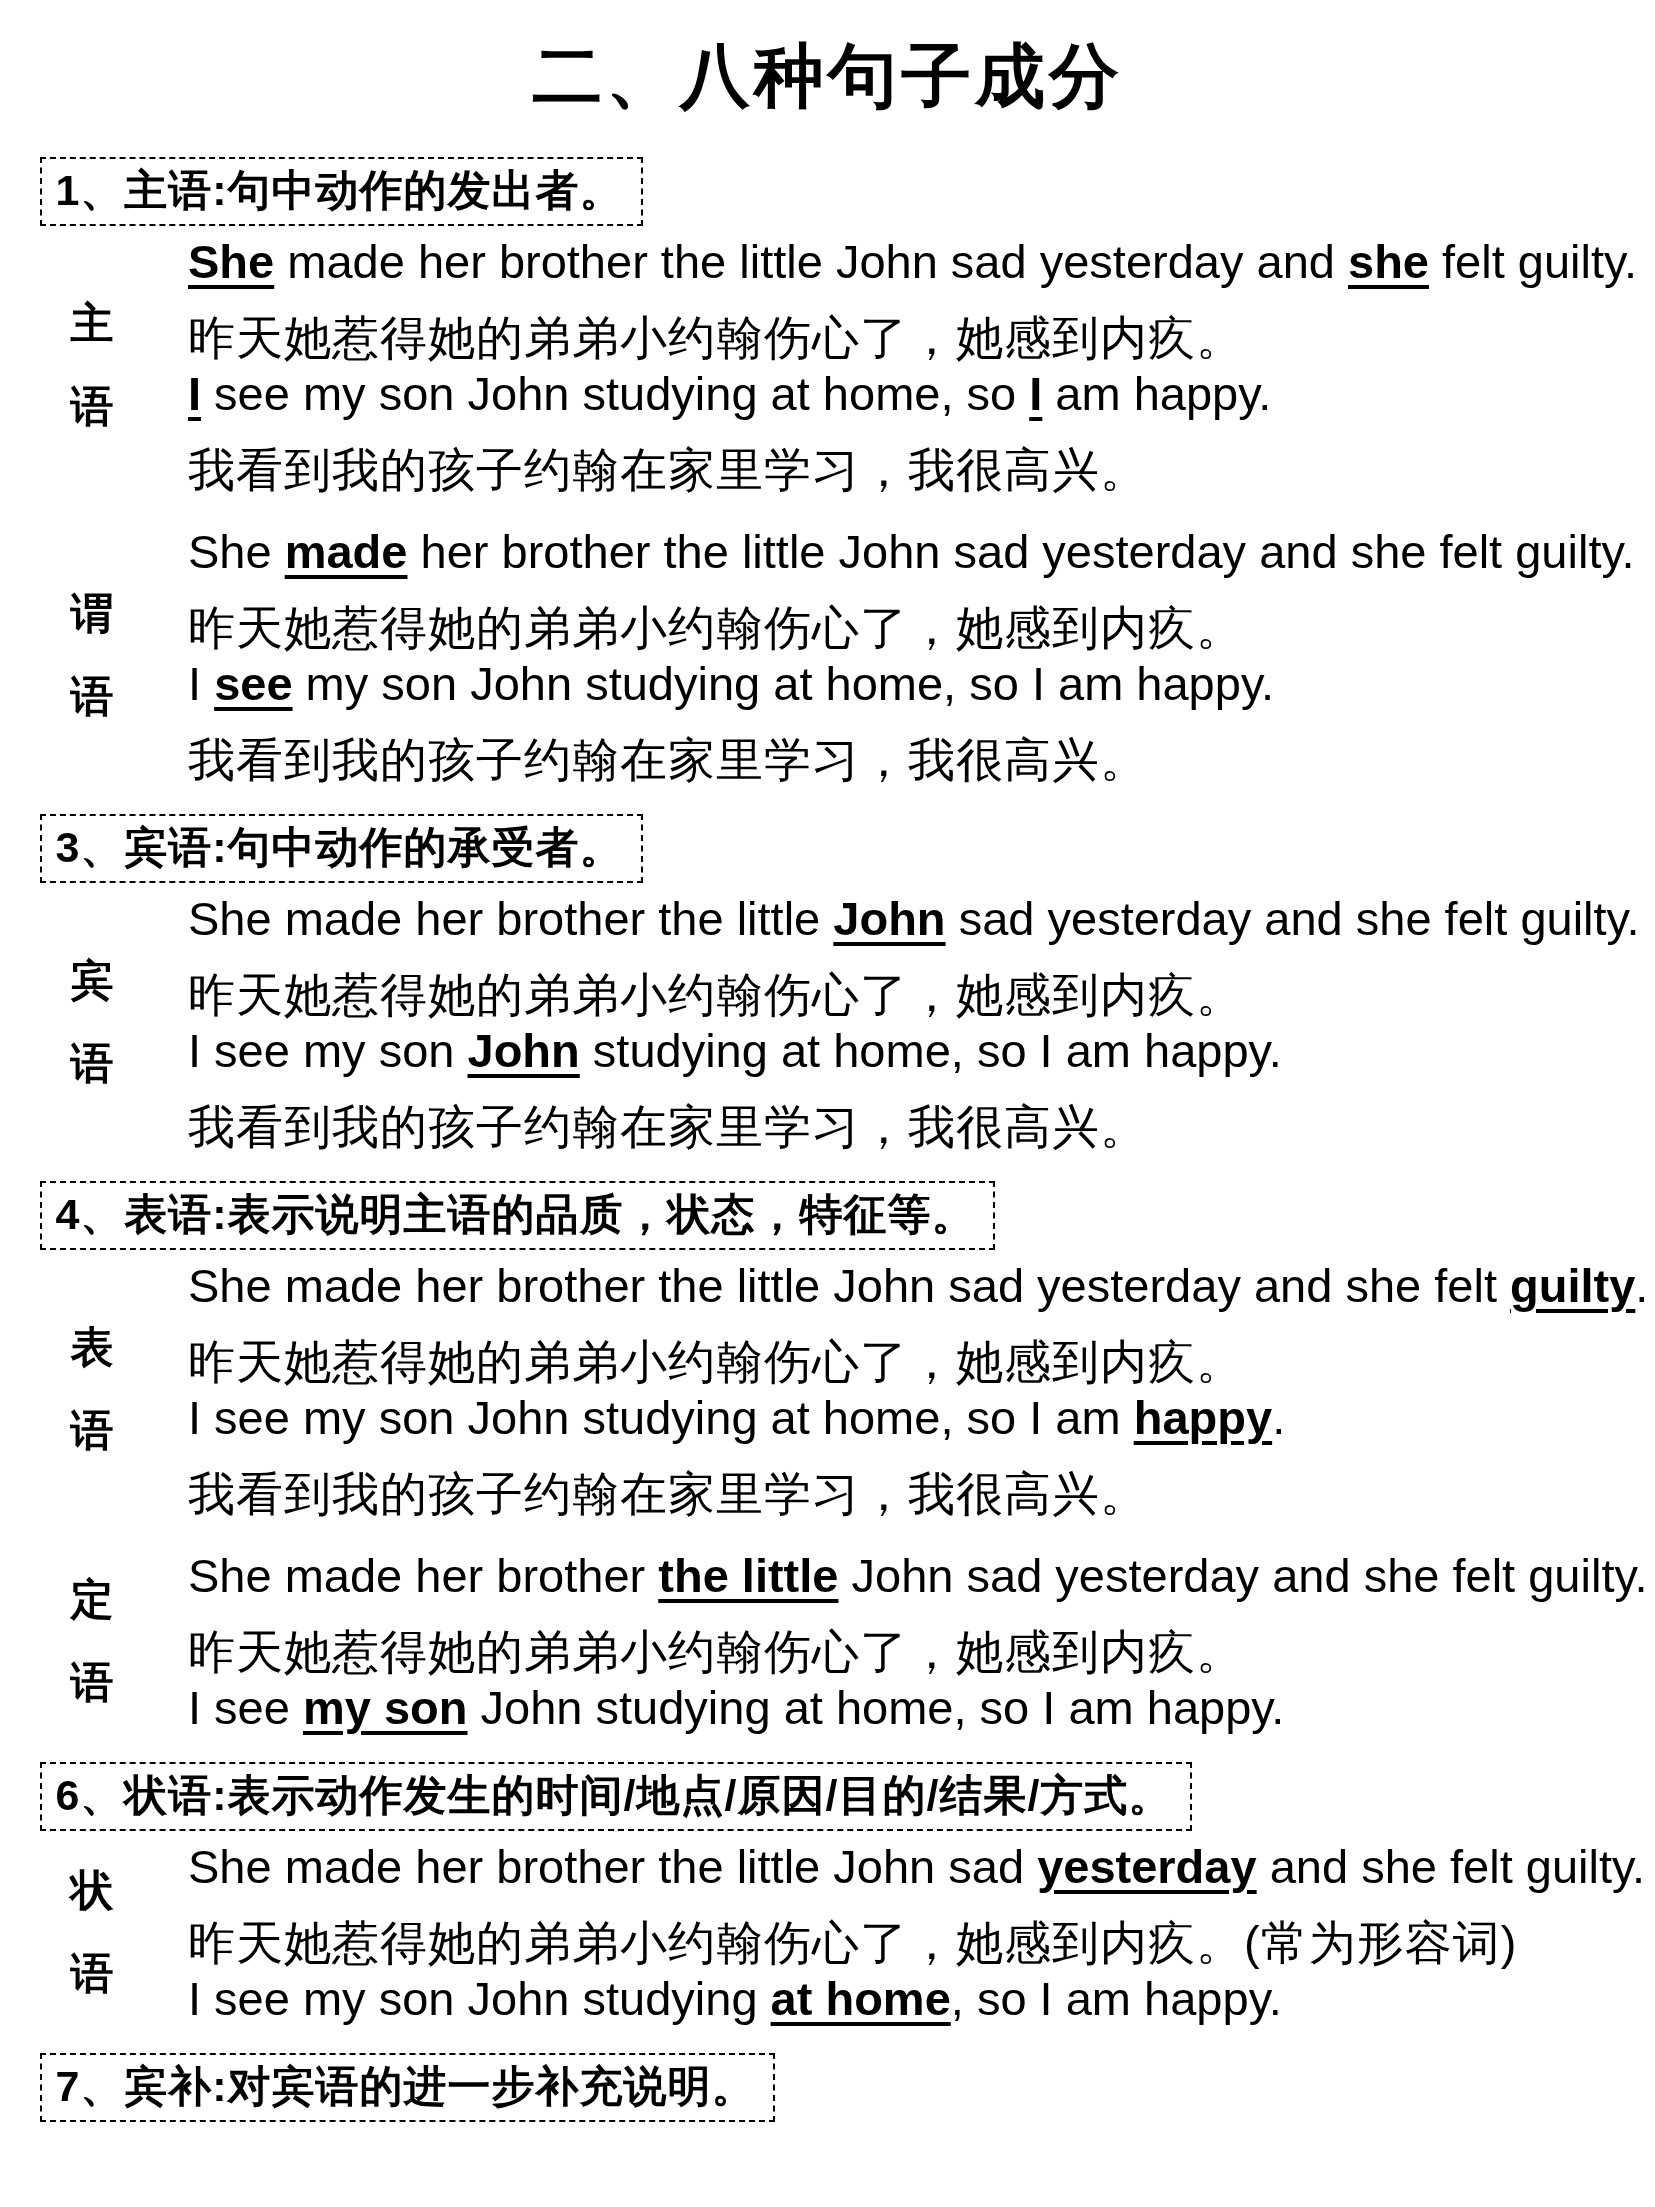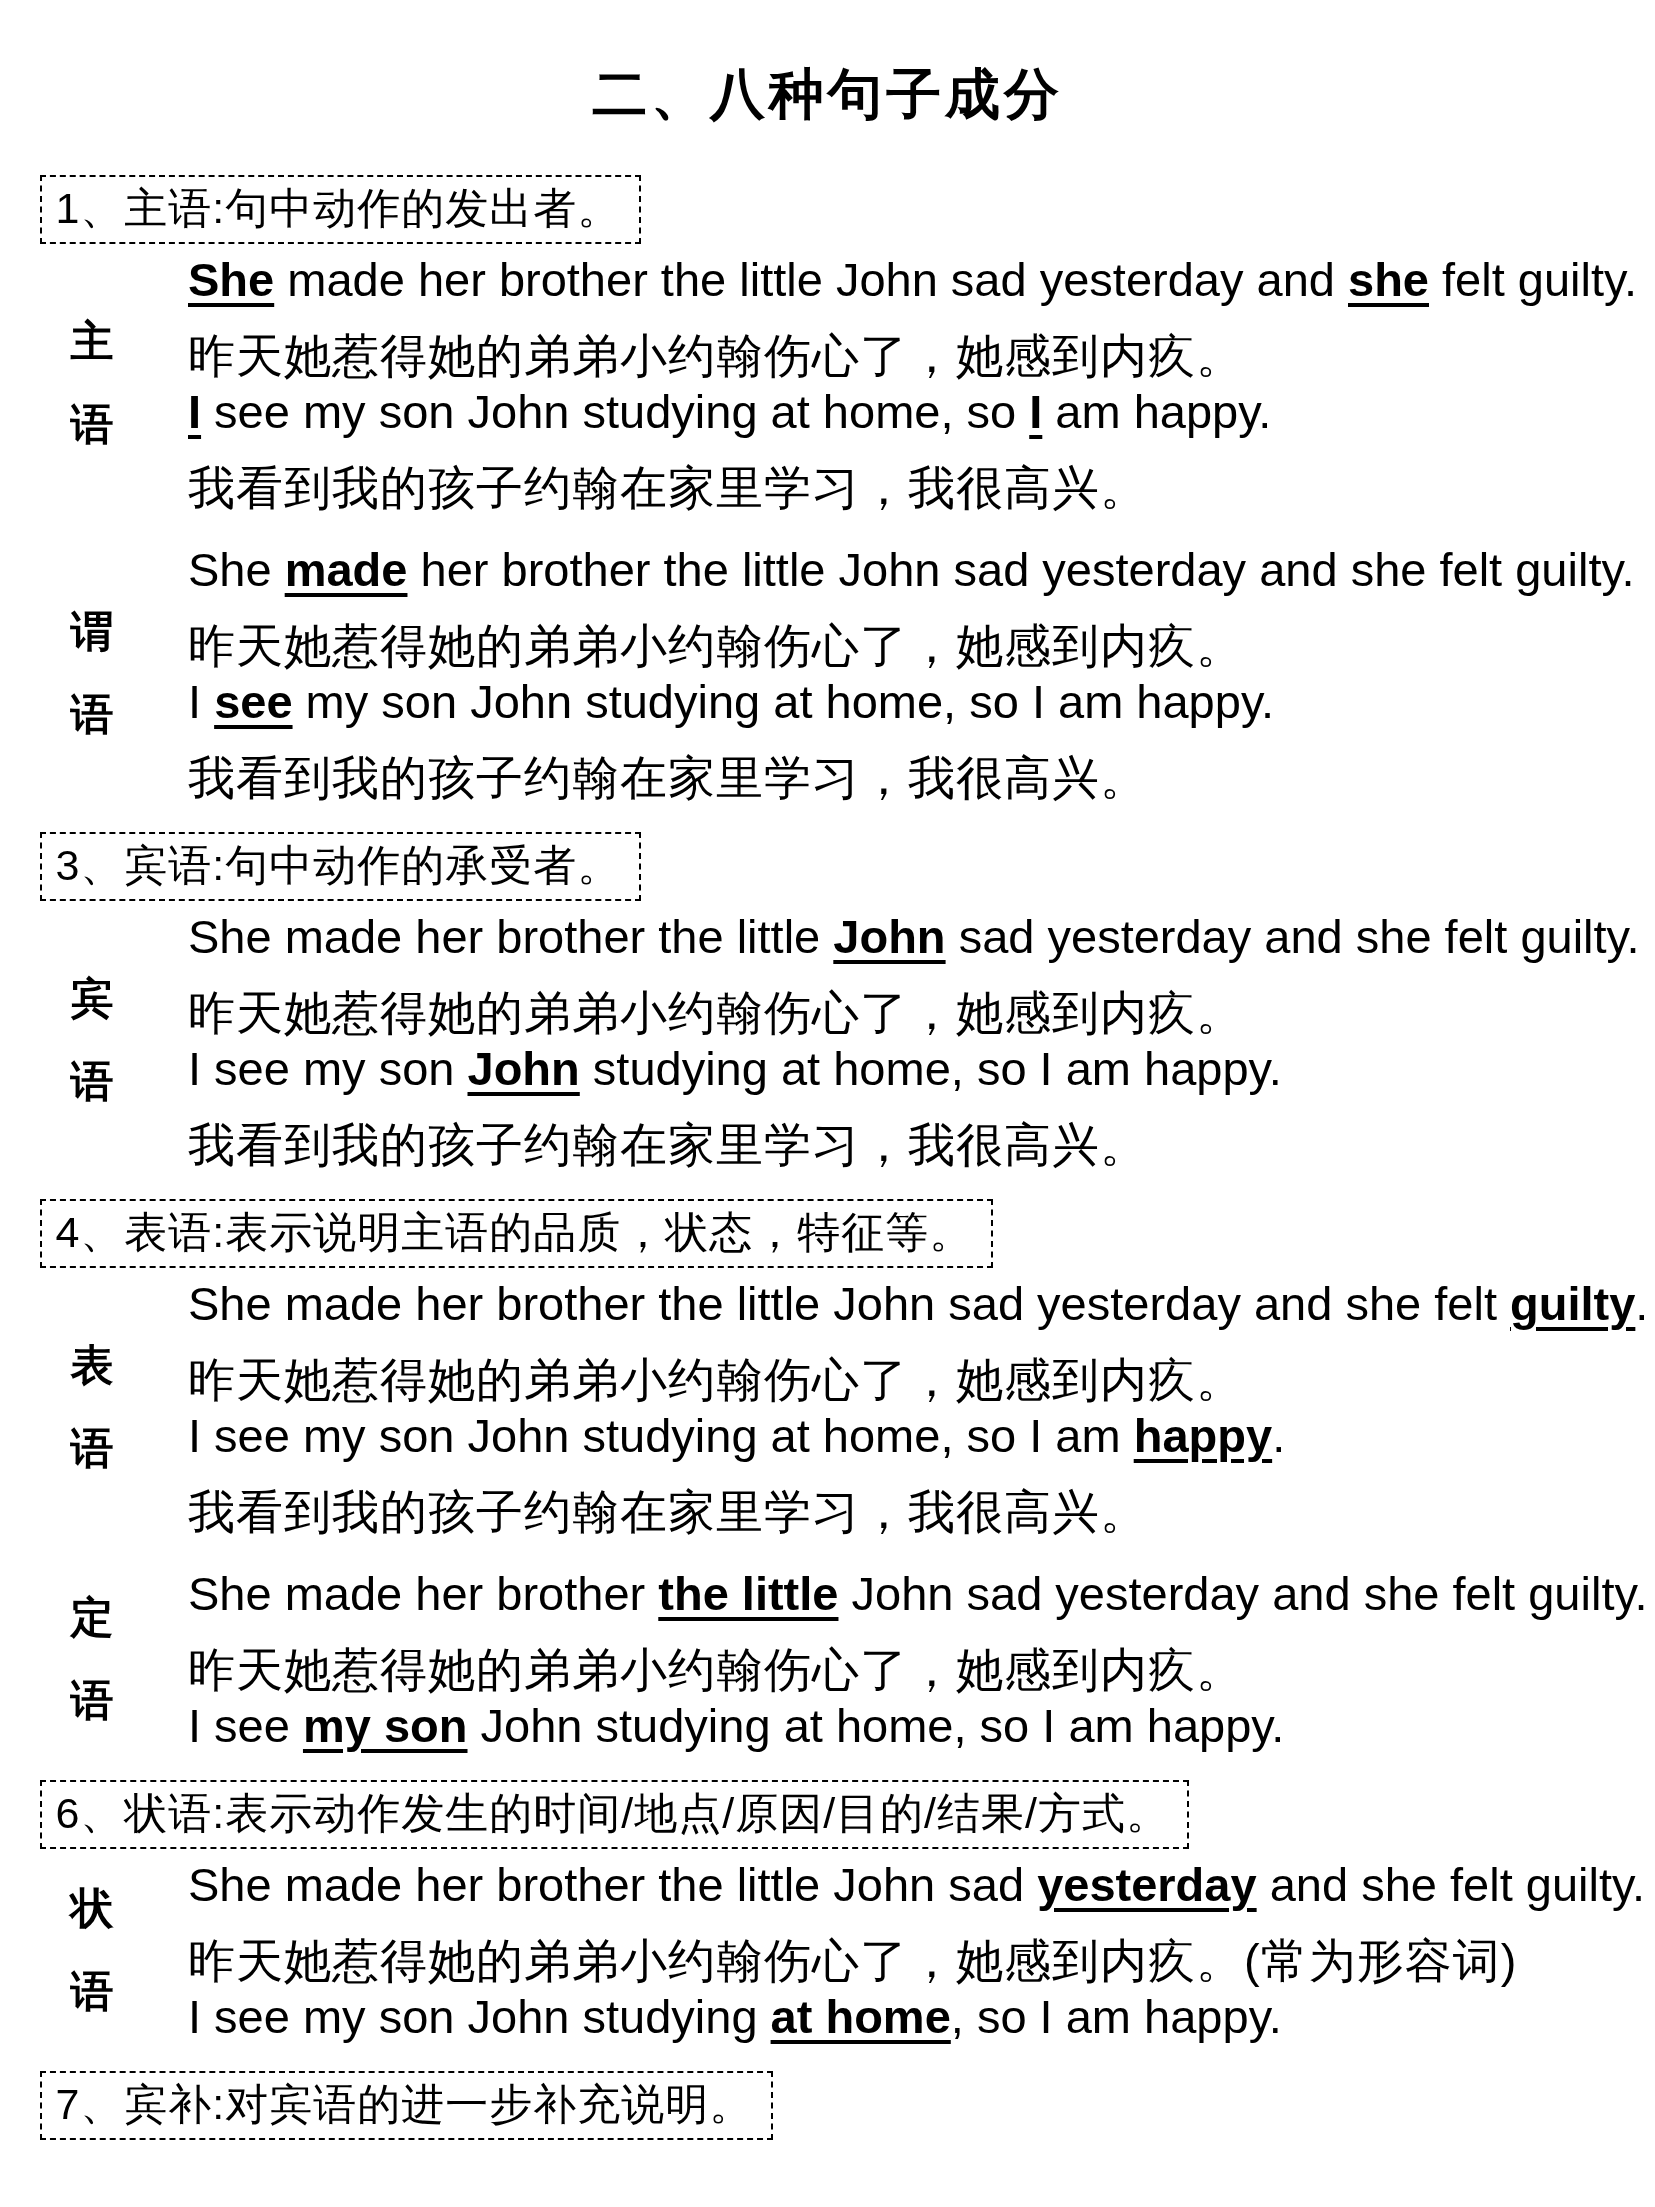--- a/index.html
+++ b/index.html
@@ -9,37 +9,37 @@
   }
   body {
     width: 1655px;
     height: 2208px;
     overflow: hidden;
     font-family: "Liberation Sans", "DejaVu Sans", sans-serif;
     color: #000000;
     -webkit-font-smoothing: antialiased;
   }
   .page-title {
-    padding-top: 56px;
+    padding-top: 38px;
     margin: 0 0 42px 0;
     text-align: center;
-    font-size: 55px;
+    font-size: 70px;
     line-height: 77px;
     font-weight: 800;
     letter-spacing: 3.8px;
   }
   section { margin: 0 0 26px 0; }
   .hdr {
     display: inline-block;
     margin-left: 40px;
     border: 2.9px dashed #000000;
     padding: 6.7px 17.3px 10.6px 13.4px;
     font-size: 43px;
     line-height: 48px;
-    font-weight: 400;
+    font-weight: 700;
     letter-spacing: 1px;
   }
   .content { position: relative; margin-top: 7.7px; }
   .side {
     position: absolute;
     left: 0; top: 0; bottom: 0;
     width: 184px;
     display: flex;
     flex-direction: column;
     align-items: center;

